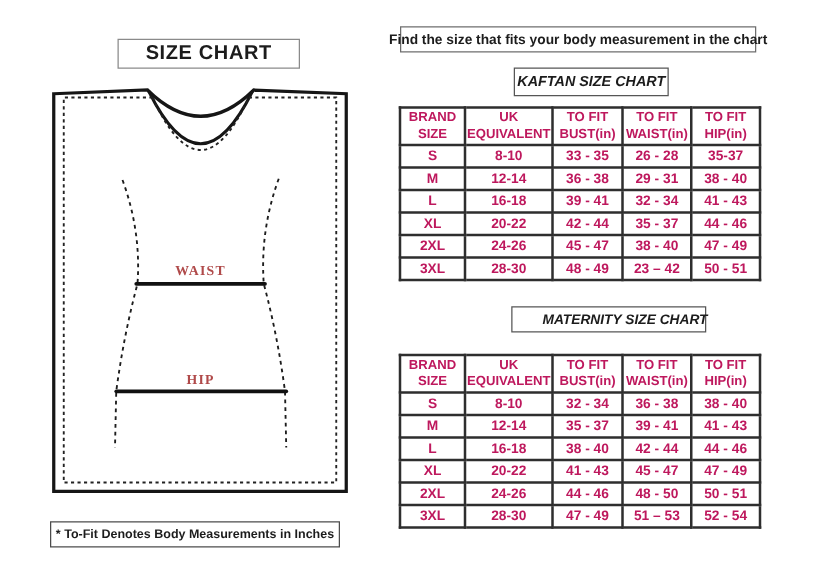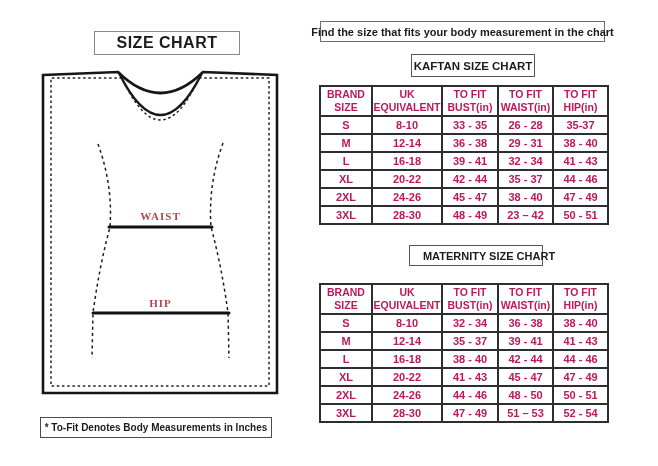--- a/index.html
+++ b/index.html
@@ -7,23 +7,23 @@
     position:relative; width:658px; height:466px; background:#ffffff;
     font-family:"Liberation Sans", sans-serif; overflow:hidden; color:#1c1c1c;
   }
   .box {
     position:absolute; background:#ffffff; box-sizing:border-box;
     display:flex; align-items:center; justify-content:center;
     font-weight:bold; white-space:nowrap;
   }
   .title-box    { left:94px;  top:31px;  width:146px; height:24px; border:1px solid #8a8a8a; font-size:16px; letter-spacing:.5px; }
   .find-box     { left:320px; top:21px;  width:285px; height:21px; border:1px solid #6e6e6e; font-size:11px; }
-  .chart-title  { border:1px solid #565656; }
+  .chart-title  { border:1px solid #565656;font-style:italic; }
   .kaftan-title    { left:411px; top:54px;  width:124px; height:23px; font-size:11.5px; }
-  .maternity-title { left:409px; top:245px; width:134px; height:21px; font-size:11px;padding-left:26px; }
+  .maternity-title { left:409px; top:245px; width:156px; height:21px; font-size:11px;padding-left:26px; }
   .footnote-box { left:40px;  top:417px; width:232px; height:21px; border:1px solid #4c4c4c; font-size:10px; }
 
   .size-table {
     position:absolute; border-collapse:collapse; table-layout:fixed;
     font-weight:bold; color:#be185d; background:#ffffff;
   }
   .size-table th, .size-table td {
     border:2px solid #2e2e2e; text-align:center; vertical-align:middle;
     padding:0; overflow:hidden; white-space:nowrap;
   }

